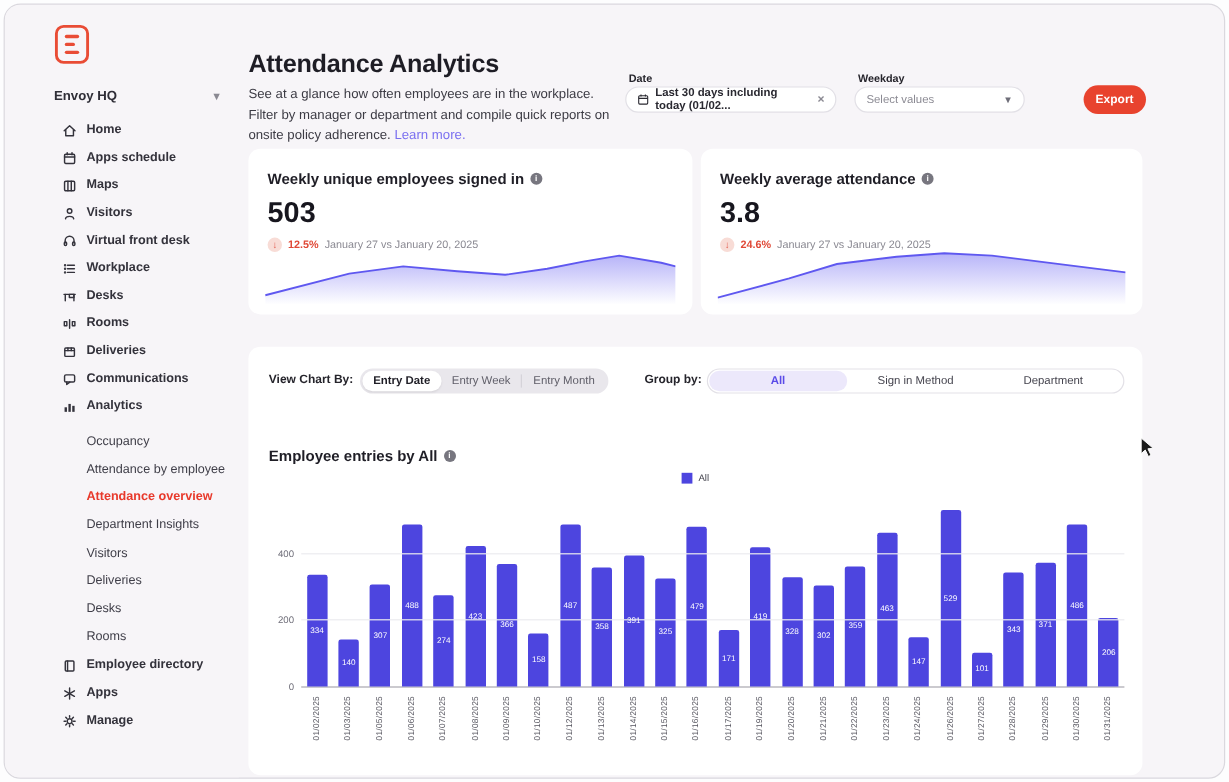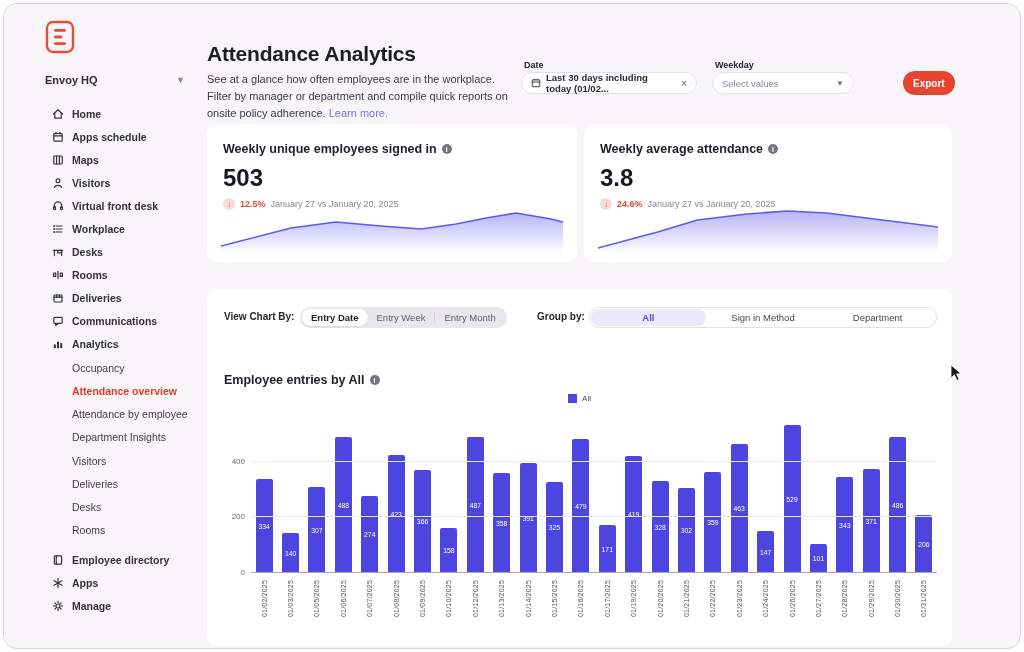--- a/index.html
+++ b/index.html
@@ -6,21 +6,21 @@
   html,body { width:1024px; height:652px; background:#fdfdfe; font-family:"Liberation Sans", sans-serif; overflow:hidden; }
   .frame { position:absolute; inset:3px; background:#F7F5F8; border:1px solid #DAD8DE; border-radius:14px; overflow:hidden; }
 
   
   .sidebar { position:absolute; left:0; top:0; bottom:0; width:195px; background:#F7F5F8; padding:16px 0 0 0; }
   .logo { margin-left:41px; width:30px; height:34px; }
   .org-row { display:flex; align-items:center; margin:20px 14px 0 41px; cursor:pointer; }
   .org-name { font-size:11px; font-weight:700; color:#2F2E37; flex:1; }
   .org-chevron { color:#8a8992; font-size:9px; }
   .nav { margin-top:16px; }
-  .nav-item { display:flex; align-items:center; height:23px; padding-left:47px; cursor:pointer; }
+  .nav-item { display:flex; height:23px; padding-left:47px; cursor:pointer; }
   .nav-icon { width:13px; height:13px; margin-right:8px; display:inline-flex; align-items:center; justify-content:center; }
   .nav-icon svg { width:12px; height:12px; }
   .nav-label { font-size:10.5px; font-weight:600; color:#33323B; white-space:nowrap; }
   .nav-sub { margin:2px 0 6px 0; }
   .nav-subitem { font-size:10.5px; color:#3F3E48; padding:5px 10px 5px 68px; line-height:1.25; cursor:pointer; }
   .nav-subitem.active { color:#E8392B; font-weight:700; }
 
   
   .main { position:absolute; left:195px; right:0; top:0; bottom:0; }
   .page-title { position:absolute; left:8px; top:38px; font-size:21px; font-weight:700; color:#1E1D25; letter-spacing:-0.2px; }
@@ -209,22 +209,22 @@
             <svg viewBox="0 0 12 12">
               <rect x="1.8" y="6.4" width="2" height="3.8" fill="#34333C"></rect>
               <rect x="5" y="3.6" width="2" height="6.6" fill="#34333C"></rect>
               <rect x="8.2" y="5.2" width="2" height="5" fill="#34333C"></rect>
             </svg>
           </span>
           <span class="nav-label">Analytics</span>
         </div>
         <div class="nav-sub">
           <div class="nav-subitem">Occupancy</div>
+          <div class="nav-subitem">Attendance by employee</div>
           <div class="nav-subitem active">Attendance overview</div>
-          <div class="nav-subitem">Attendance by employee</div>
           <div class="nav-subitem">Department Insights</div>
           <div class="nav-subitem">Visitors</div>
           <div class="nav-subitem">Deliveries</div>
           <div class="nav-subitem">Desks</div>
           <div class="nav-subitem">Rooms</div>
         </div>
         <div class="nav-item">
           <span class="nav-icon">
             <svg viewBox="0 0 12 12" fill="none" stroke="#34333C" stroke-width="1.2" stroke-linecap="round" stroke-linejoin="round">
               <rect x="2.4" y="1.8" width="7.2" height="8.4" rx="0.8"></rect>

